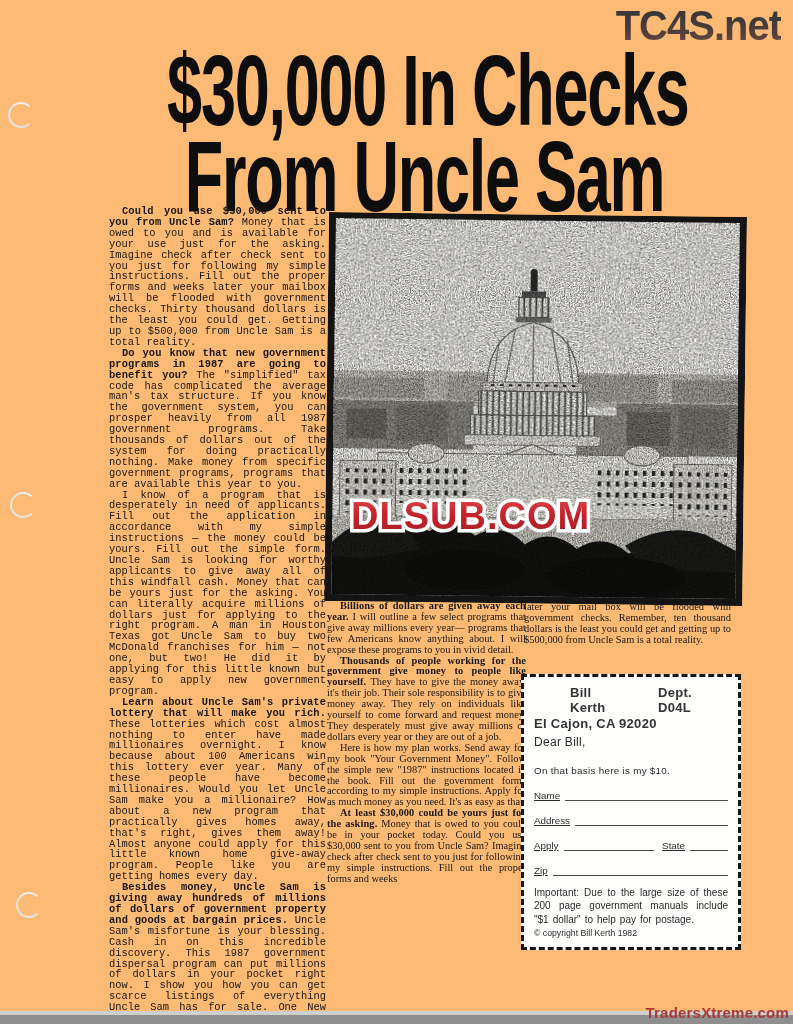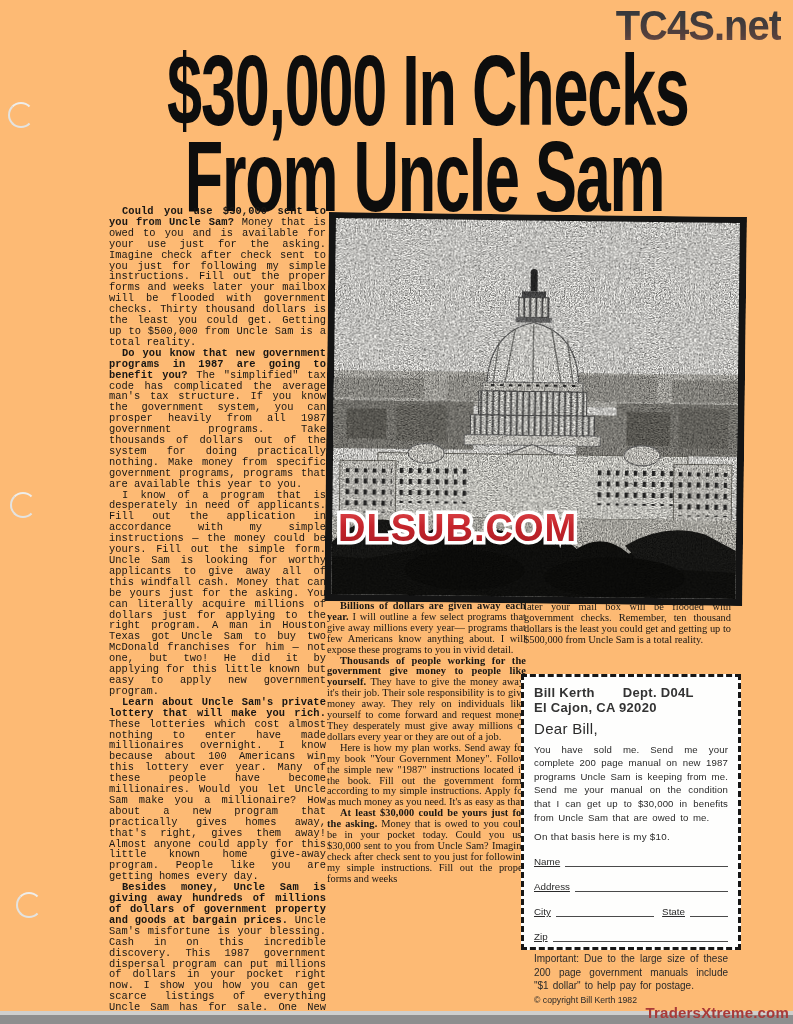--- a/index.html
+++ b/index.html
@@ -9,21 +9,21 @@
 
   
   .wm-tc4s {
     position:absolute; top:2px; right:12px;
     font-family:"Liberation Sans", sans-serif; font-weight:bold;
     font-size:42px; letter-spacing:-1px;
     background:linear-gradient(180deg,#39393b 30%,#55403c 70%,#7c524a 95%);
     -webkit-background-clip:text; background-clip:text; color:transparent;
     transform:scaleX(0.95); transform-origin:right top;
   }
-  .wm-dlsub { position:absolute; left:333px; top:496px; z-index:30; }
+  .wm-dlsub { position:absolute; left:333px; top:484px; z-index:30;padding-left:13px; }
   .wm-traders {
     position:absolute; right:4px; top:1004px; z-index:30;
     font-family:"Liberation Sans", sans-serif; font-weight:bold;
     font-size:15px; color:#a93a38; letter-spacing:0.2px;
   }
 
   
   .headline { position:absolute; left:0; width:793px; text-align:center; color:#0d0d0d; }
   .headline .hl-inner {
     display:inline-block; font-family:"Liberation Sans", sans-serif; font-weight:bold;
@@ -49,25 +49,25 @@
   .col-mid   { left:327px; top:601px; width:199px; }
   .col-right { left:524px; top:602px; width:207px; }
 
   
   .coupon {
     position:absolute; left:521px; top:674px; width:220px; height:276px;
     border:3px dashed #161616; background:#fefefd; padding:8px 10px 6px 10px;
     font-family:"Liberation Sans", sans-serif; color:#2a2a2a; z-index:6;
   }
   .coupon-head { font-weight:bold; font-size:13px; line-height:1.18; color:#333; letter-spacing:0.3px; }
-  .coupon-head .row1 { display:flex; }
+  .coupon-head .row1 { display:flex;margin-left:36px; }
   .coupon-head .dept { margin-left:28px; }
-  .coupon-sal { font-size:15px; margin-top:4px; letter-spacing:0.3px; }
+  .coupon-sal { font-size:12px; margin-top:4px; letter-spacing:0.3px; }
   .coupon-body { font-size:9.6px; line-height:1.42; margin-top:6px; text-align:justify; word-spacing:1.6px; letter-spacing:0.15px; }
-  .coupon-basis { font-size:9.8px; margin-top:7px; letter-spacing:0.3px; }
+  .coupon-basis { font-size:9.8px; margin-top:16px; letter-spacing:0.3px; }
   .field-row { display:flex; align-items:flex-end; margin-top:14px; font-size:9.8px; }
   .field-row .lbl { white-space:nowrap; padding-right:5px;text-decoration:underline; }
   .field-row .line { flex:1; border-bottom:1px solid #4a4a4a; height:10px; }
   .field-row .line.short { flex:0 0 38px; }
   .field-row .lbl.state { padding-left:8px; }
   .coupon-fine { font-size:10px; line-height:1.35; margin-top:10px; text-align:justify; word-spacing:1.2px; }
   .coupon-copy { font-size:8.7px; margin-top:2px; }
 
   
   .punch { position:absolute; width:26px; height:26px; border-radius:50%;
@@ -203,33 +203,32 @@
 
   <div class="coupon">
     <div class="coupon-head">
       <div class="row1">
         <span>Bill Kerth</span>
         <span class="dept">Dept. D04L</span>
       </div>
       <div>El Cajon, CA 92020</div>
     </div>
     <div class="coupon-sal">Dear Bill,</div>
-    <div class="coupon-body">You have sold me. Send me your complete 200 page manual on new 1987 programs Uncle Sam is keeping from me. Send me your manual on the condition that I can get up to $30,000 in benefits from Uncle Sam that are owed to me.</div>
     <div class="coupon-basis">On that basis here is my $10.</div>
 
     <div class="field-row">
       <span class="lbl">Name</span>
       <span class="line"></span>
     </div>
     <div class="field-row">
       <span class="lbl">Address</span>
       <span class="line"></span>
     </div>
     <div class="field-row">
-      <span class="lbl">City</span>
+      <span class="lbl">Apply</span>
       <span class="line"></span>
       <span class="lbl state">State</span>
       <span class="line short"></span>
     </div>
     <div class="field-row">
       <span class="lbl">Zip</span>
       <span class="line"></span>
     </div>
 
     <div class="coupon-fine">Important: Due to the large size of these 200 page government manuals include "$1 dollar" to help pay for postage.</div>

